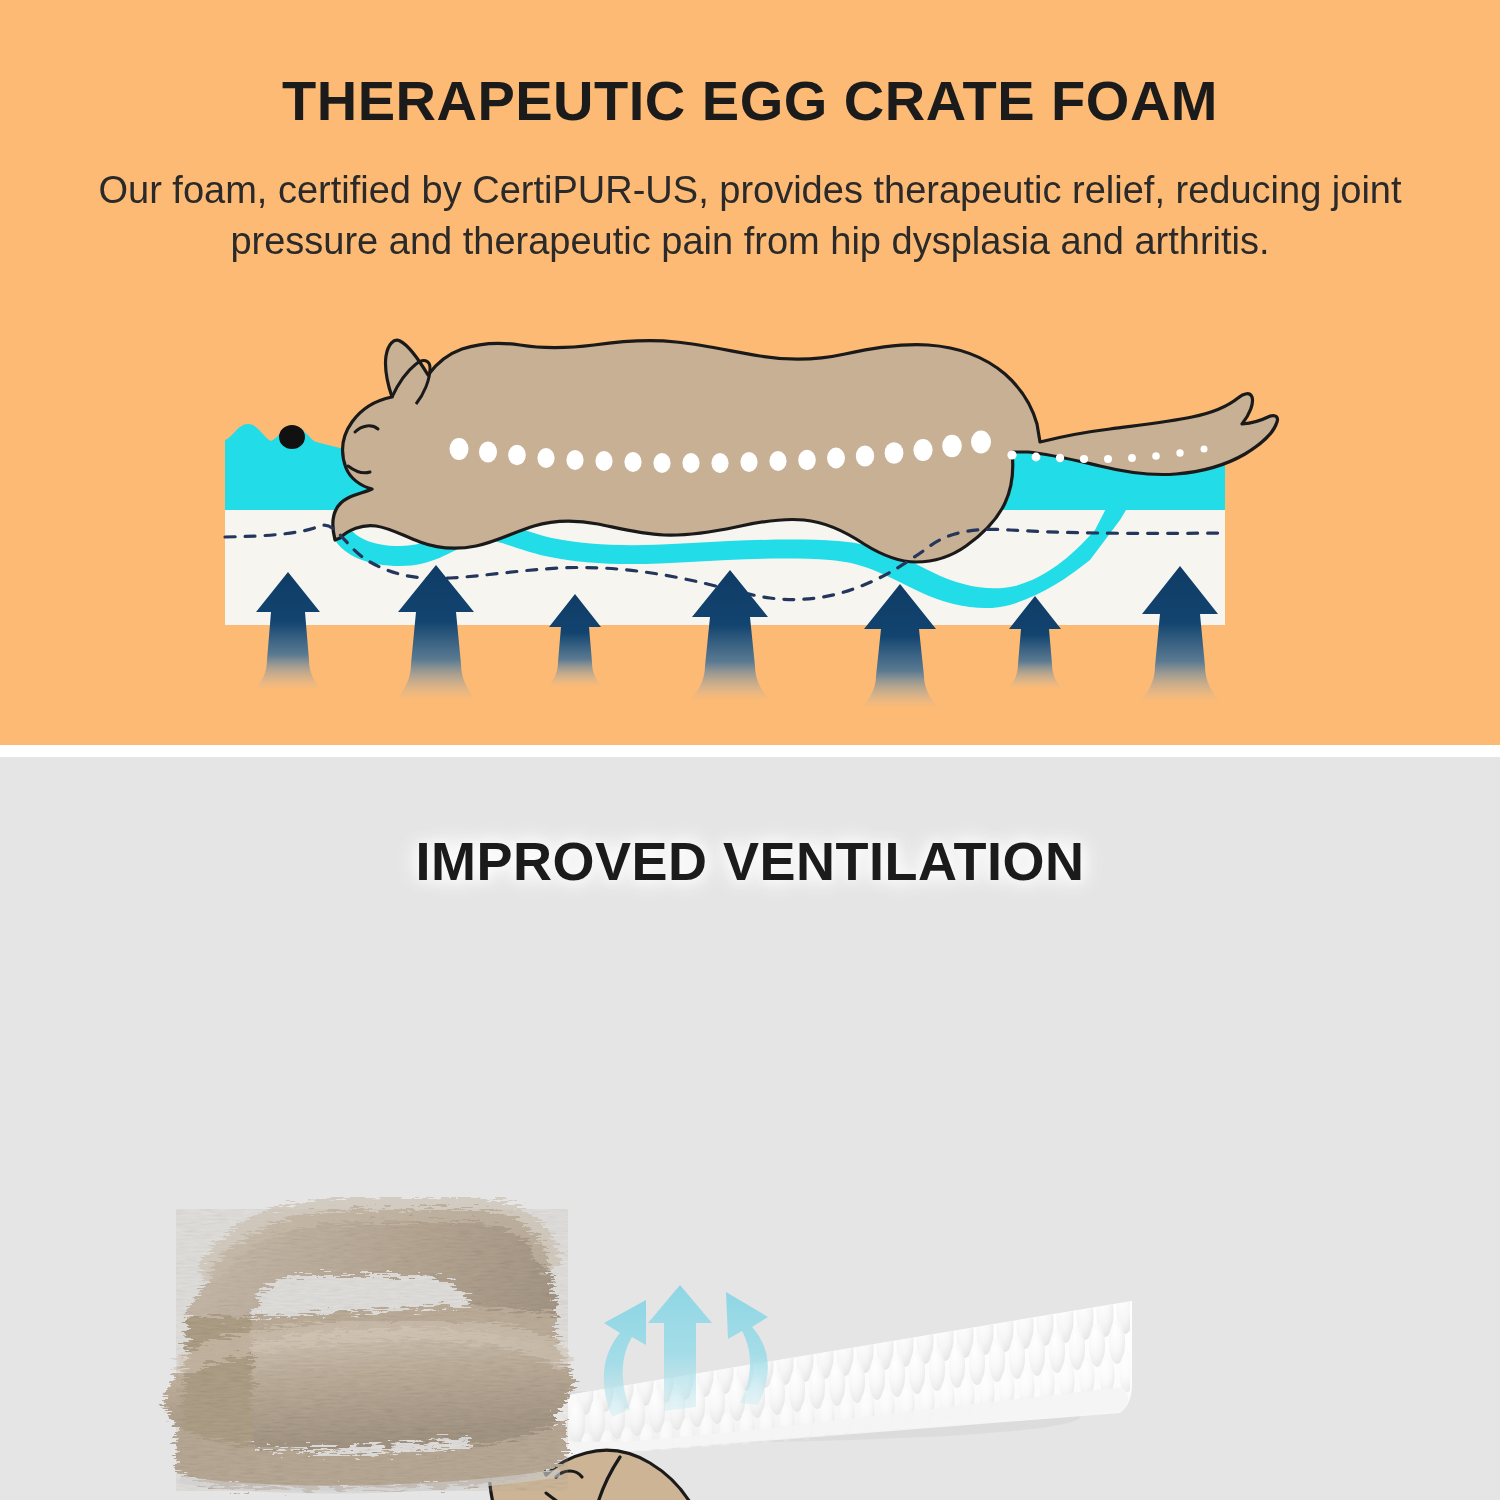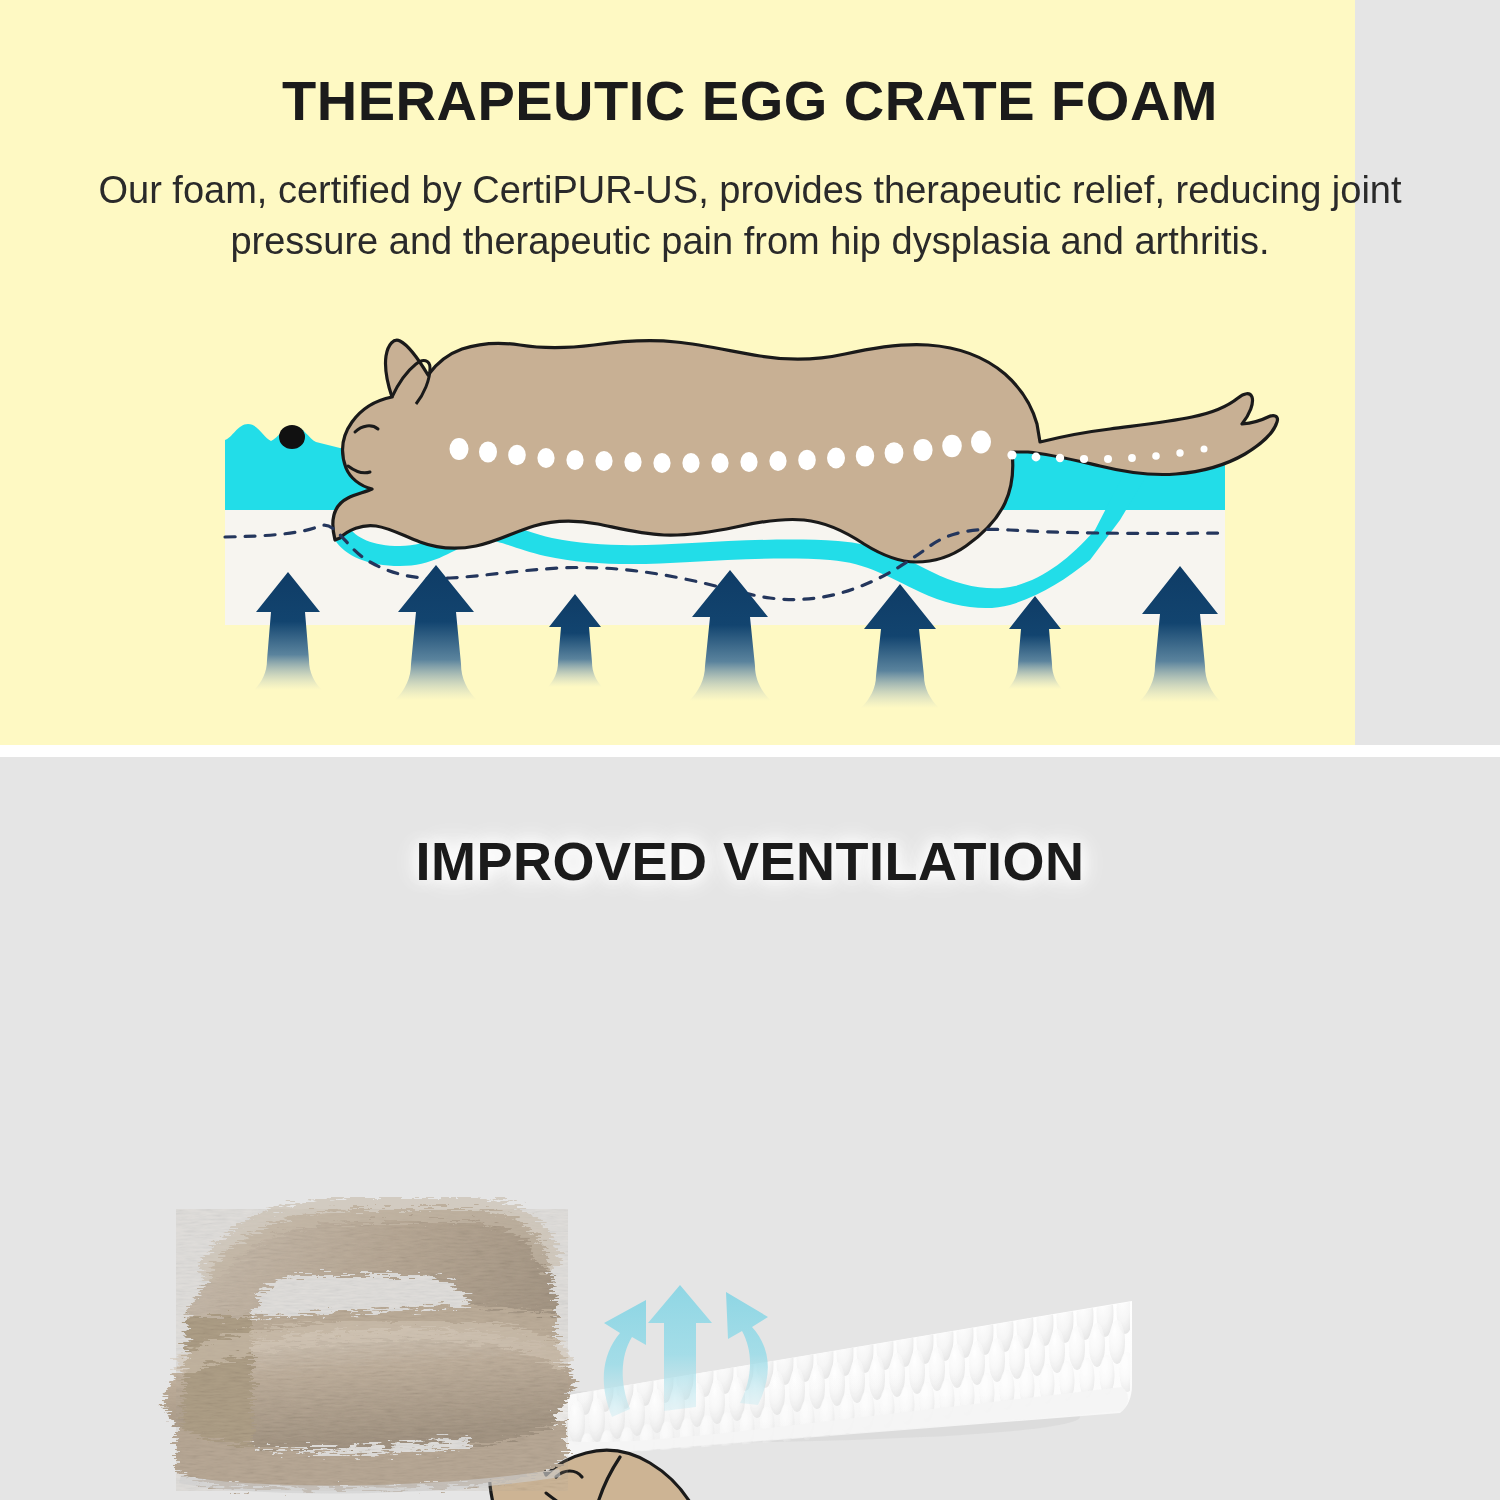--- a/index.html
+++ b/index.html
@@ -5,21 +5,21 @@
   html,body{margin:0;padding:0;}
   body{
     width:1500px;height:1500px;
     background:#e5e5e5;
     font-family:"Liberation Sans", sans-serif;
     overflow:hidden;
   }
   .page{position:relative;width:1500px;height:1500px;background:#e5e5e5;}
 
   
-  .panel-top{position:absolute;left:0;top:0;width:1355px;height:745px;background:#fef9c3;}
+  .panel-top{position:absolute;left:0;top:0;width:1500px;height:745px;background:#fdba74;}
   .divider{position:absolute;left:0;top:745px;width:1500px;height:12px;background:#ffffff;}
   .panel-bottom{position:absolute;left:0;top:757px;width:1210px;height:743px;background:#e5e5e5;}
 
   .title{
     position:absolute;left:0;top:68px;width:1500px;
     text-align:center;
     font-size:56px;font-weight:bold;letter-spacing:0.5px;
     color:#1b1b1b;
     font-family:"Liberation Sans", sans-serif;
   }

